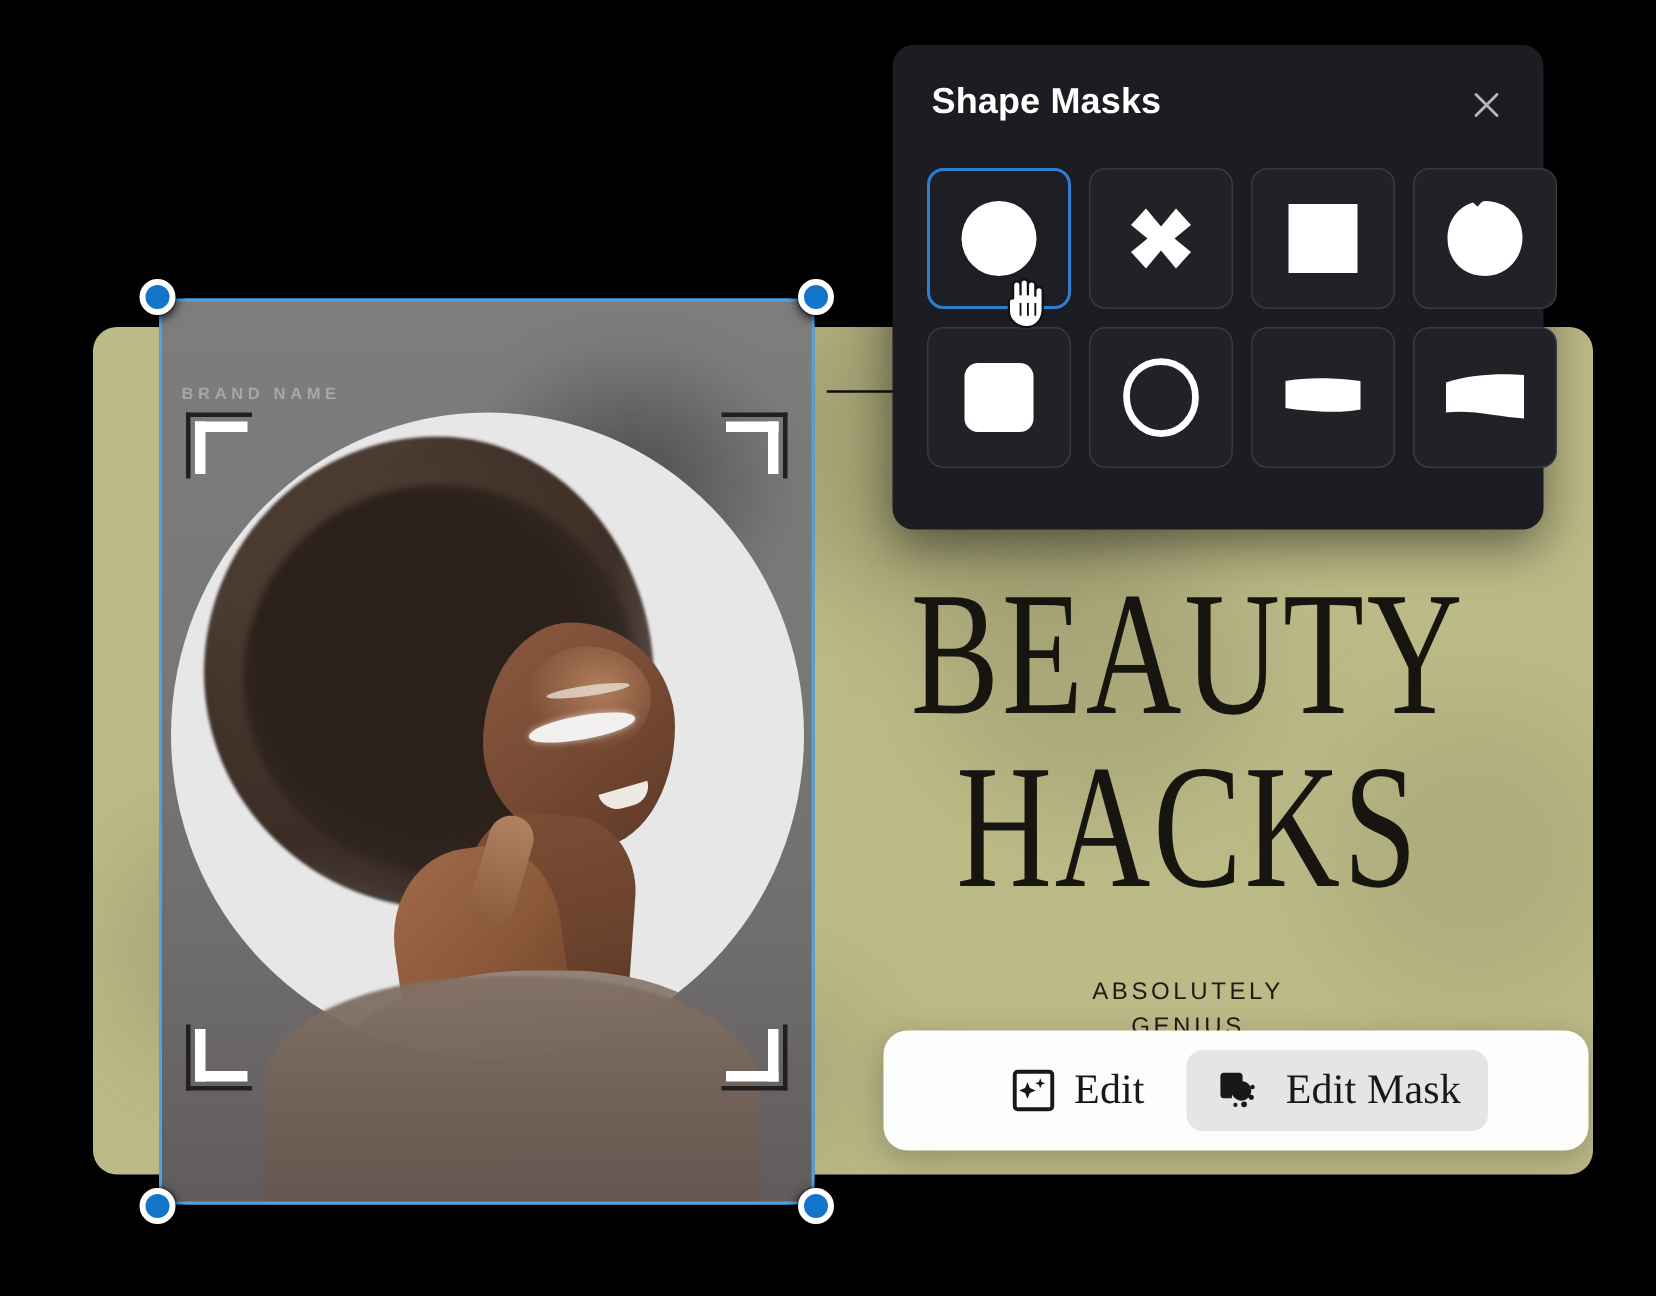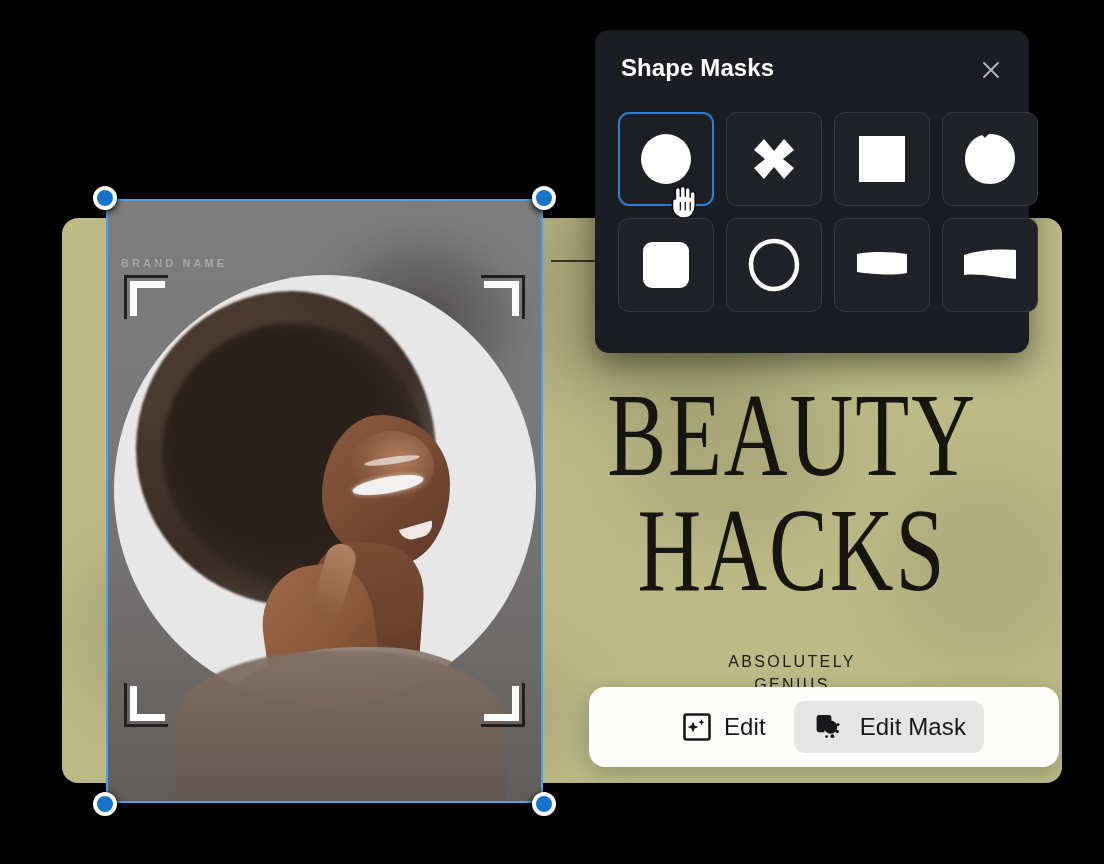--- a/index.html
+++ b/index.html
@@ -365,25 +365,25 @@
     align-items: center;
     gap: 12px;
     padding: 11px 18px;
     border-radius: 11px;
     cursor: pointer;
     background: transparent;
     border: none;
   }
   .tb-btn.active { background: #e5e5e6; gap: 18px; }
   .tb-label {
-    font-size: 24px;
+    font-size: 28px;
     color: #18181a;
     font-weight: 400;
     letter-spacing: .1px;
-    font-family: Liberation Sans, sans-serif;
+    font-family: Liberation Serif, serif;
   }
   .tb-btn svg { display: block; flex: 0 0 auto; }
 </style>
 </head>
 <body>
 
 <div id="stage">
 
   <div class="poster">
     <div class="poster-blotch b1"></div>

